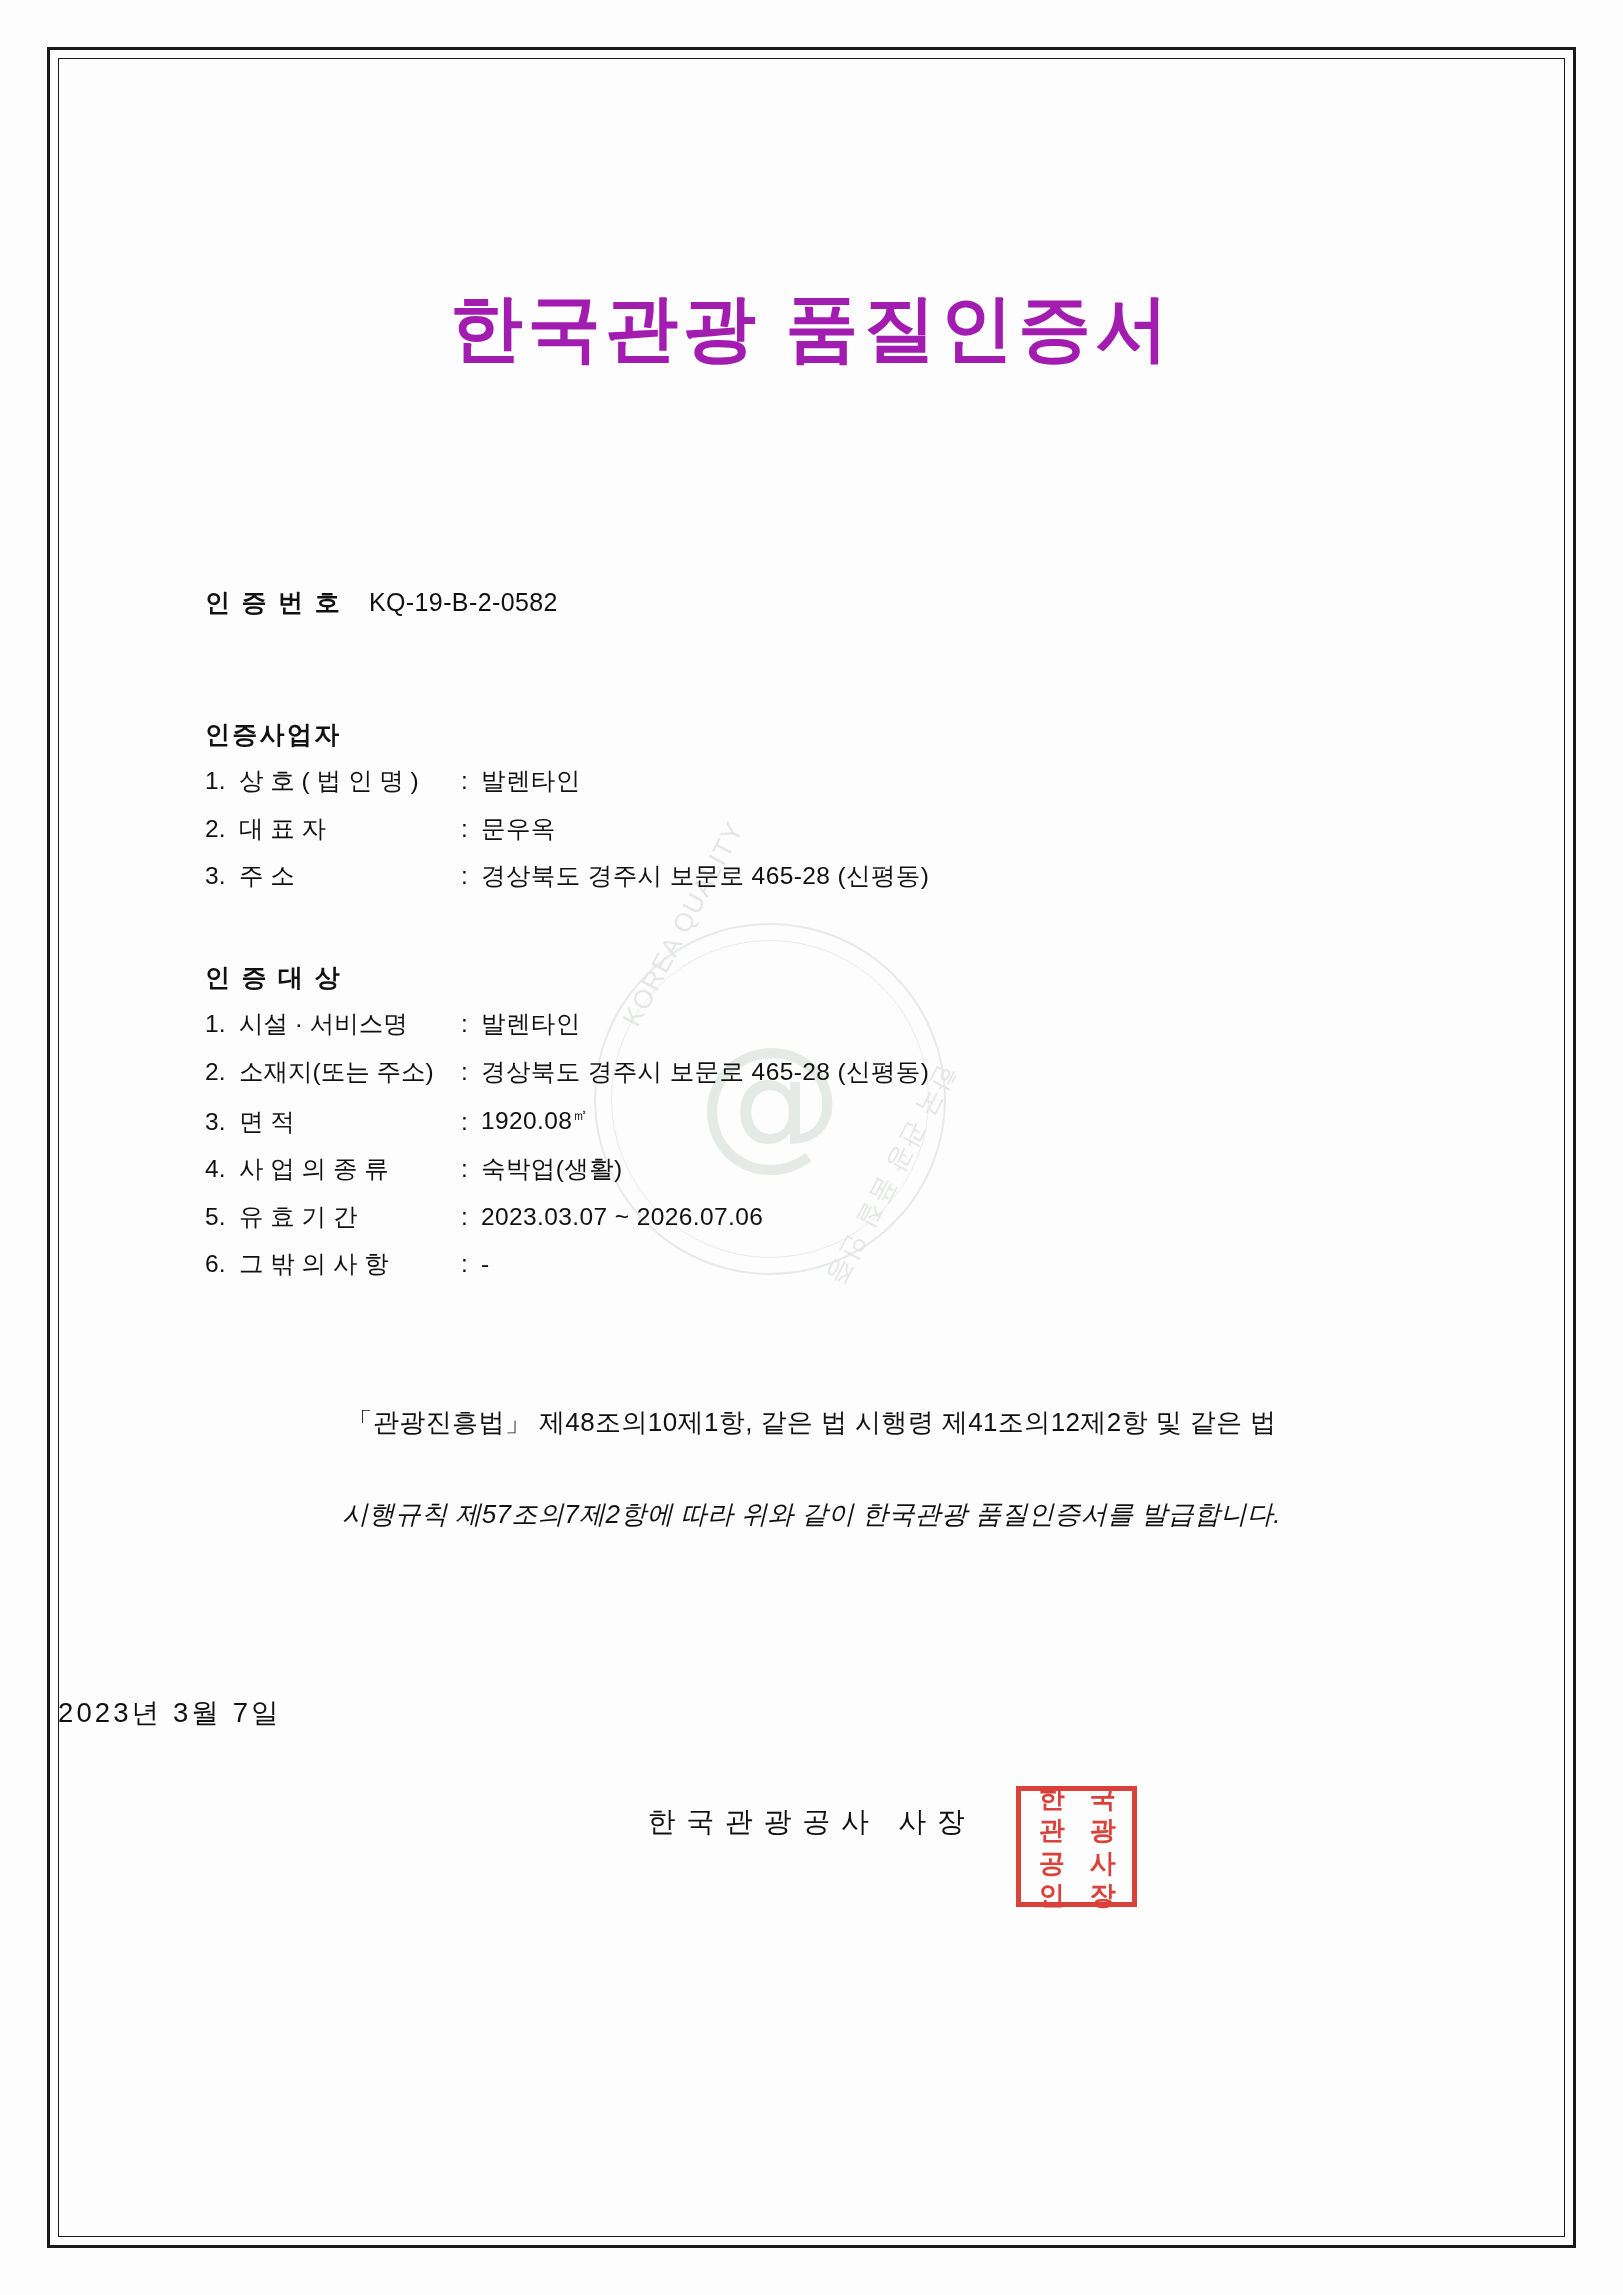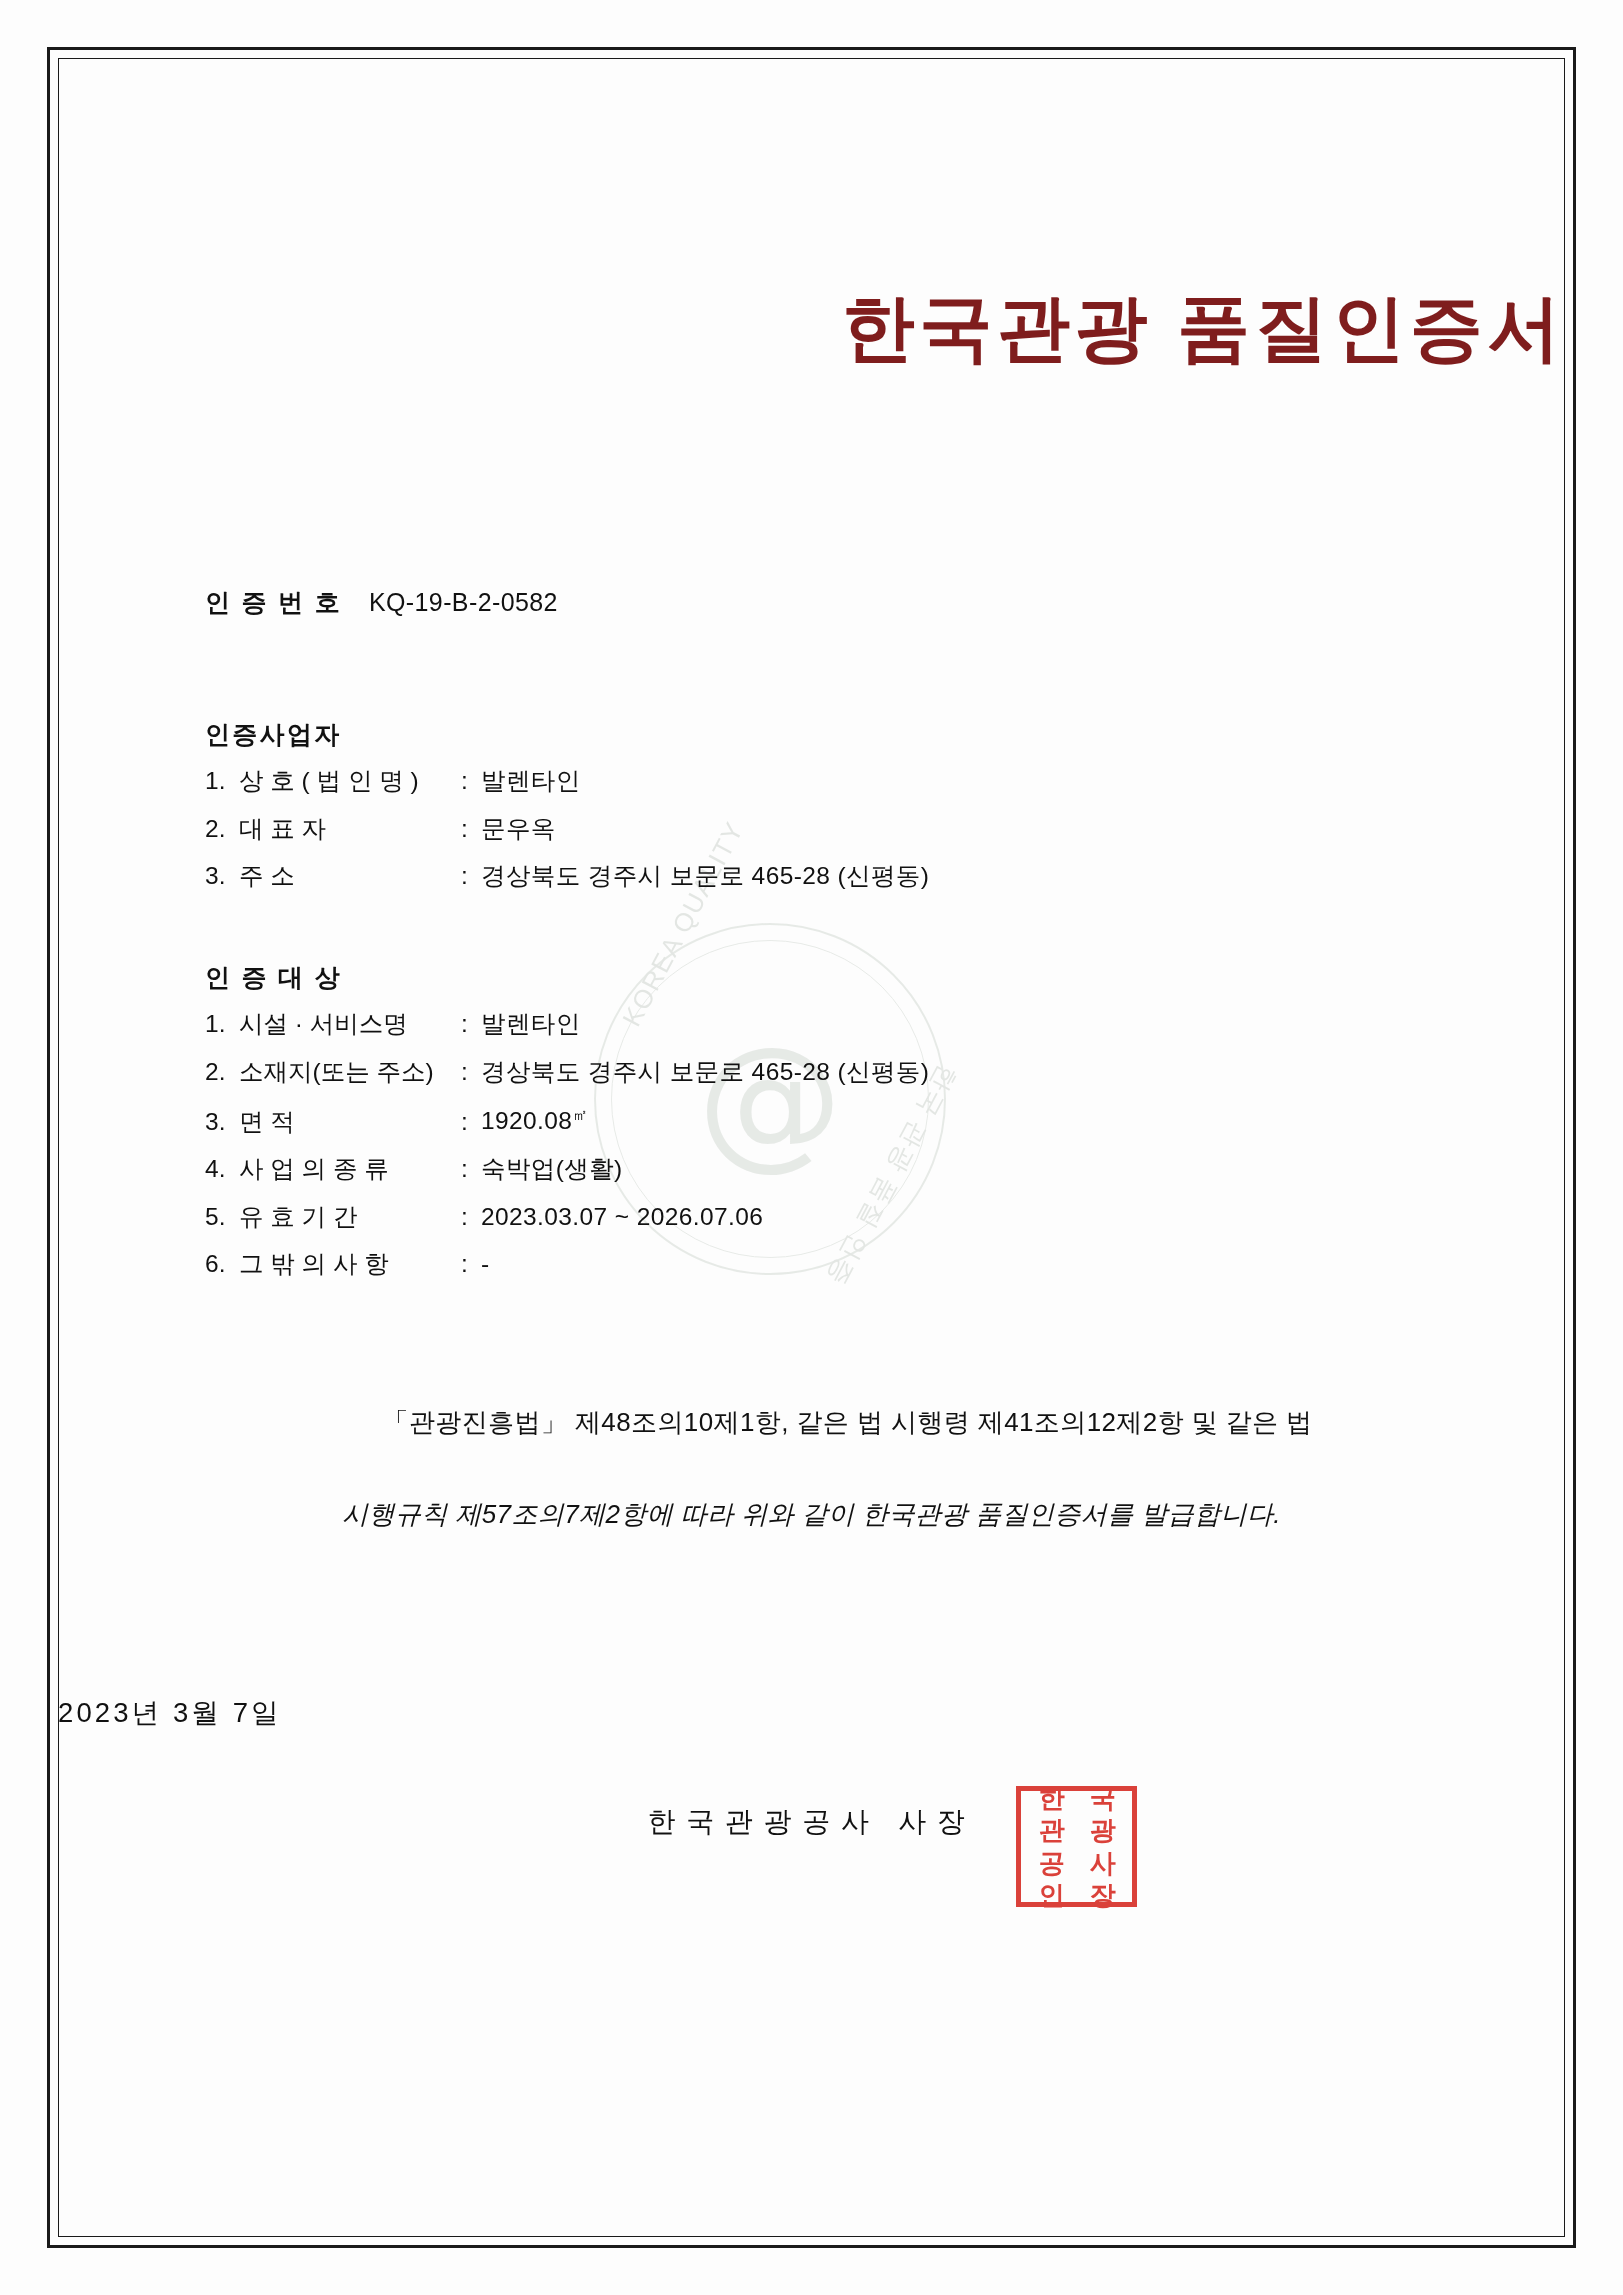--- a/index.html
+++ b/index.html
@@ -45,25 +45,25 @@
     width: 1507px;
     height: 2179px;
     box-sizing: border-box;
   }
 
   .title {
     position: absolute;
     left: 0;
     top: 222px;
     width: 100%;
-    text-align: right;
+    text-align: center;
     font-size: 73px;
     font-weight: bold;
     letter-spacing: 4.6px;
-    color: #7f1d1d;
+    color: #a21caf;
   }
 
   .cert-no {
     position: absolute;
     left: 147px;
     top: 528px;
     font-size: 25px;
     white-space: nowrap;
   }
   .cert-no .lbl {
@@ -116,21 +116,21 @@
   #sec-target   { top: 903px; }
 
   .legal {
     position: absolute;
     left: 0;
     width: 100%;
     text-align: center;
     font-size: 26px;
     letter-spacing: 0.4px;
   }
-  #legal1 { top: 1347px; padding-left: 36px; }
+  #legal1 { top: 1347px; }
   #legal2 { top: 1439px; font-style: italic; }
 
   .date {
     position: absolute;
     left: 0;
     top: 1637px;
     width: 100%;
     text-align: left;
     font-size: 27.5px;
     letter-spacing: 3.1px;

